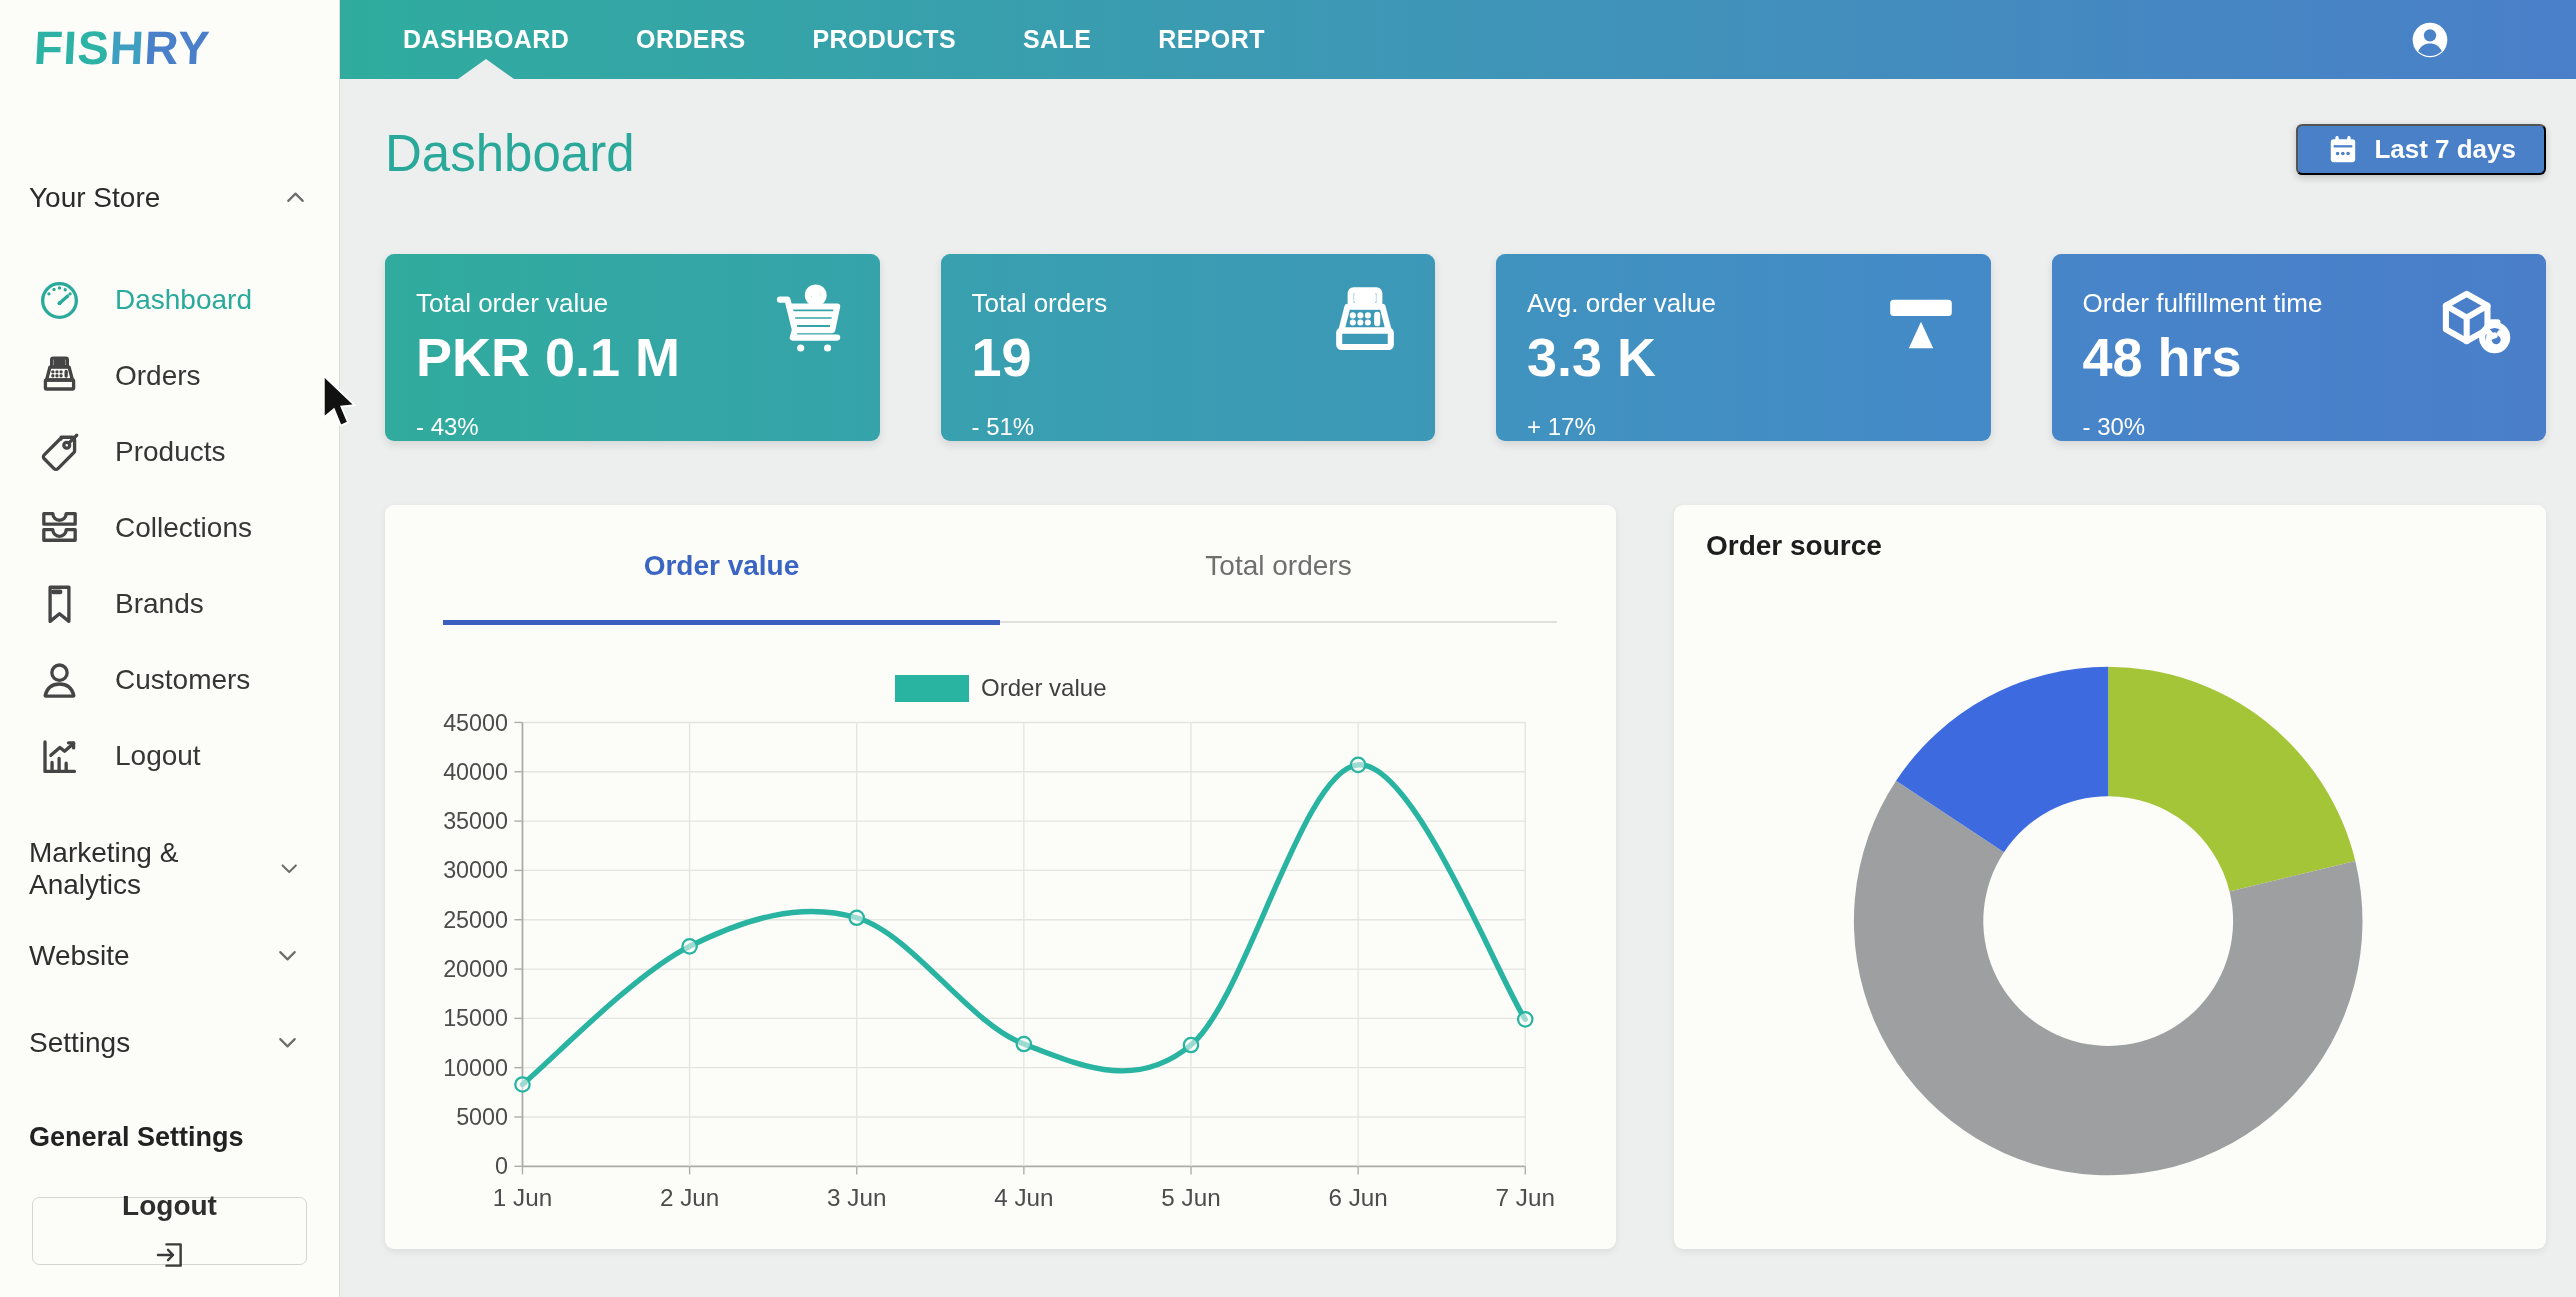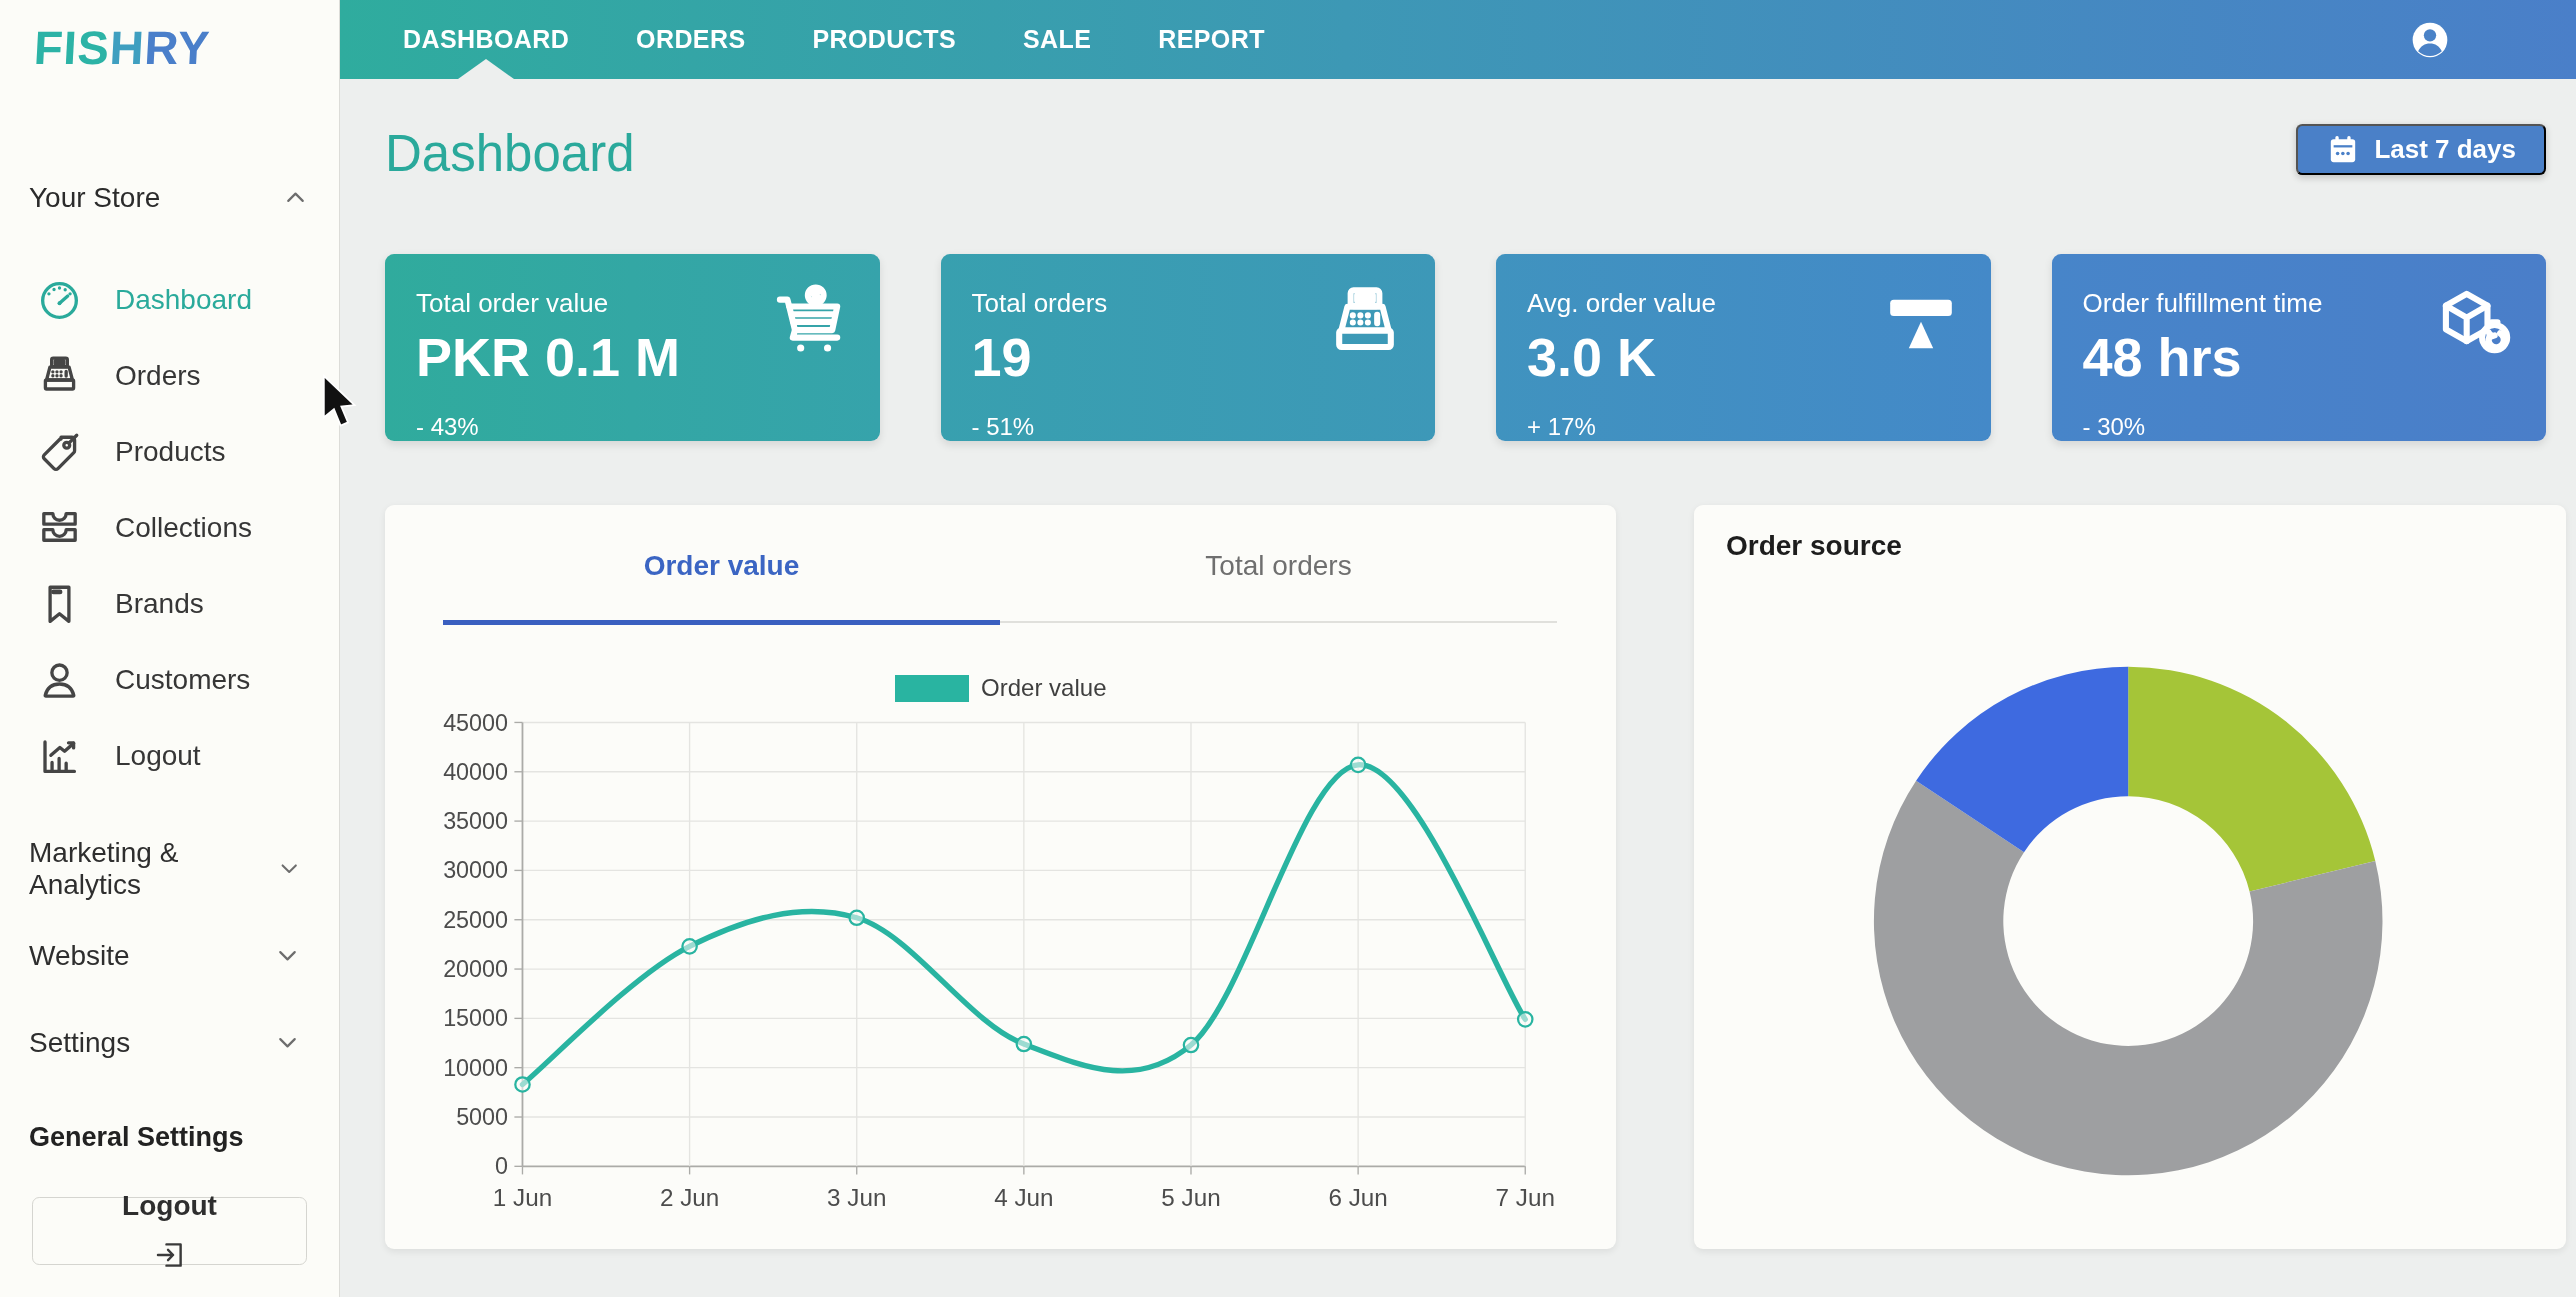--- a/index.html
+++ b/index.html
@@ -70,21 +70,21 @@
   .stat-label { font-size:26px; }
   .stat-value { font-size:54px; font-weight:700; margin-top:7.2px; }
   .stat-delta { font-size:24px; margin-top:25px; }
   .stat-icon { position:absolute; top:27px; right:27px; width:86px; height:86px; color:#fff; }
 
   
   .charts-row { position:absolute; left:385px; top:505px; width:1815px; height:744px; }
   .chart-card { position:absolute; left:0; top:0; width:1231px; height:744px;
                 background:#fcfcf9; border-radius:9px; box-shadow:0 2.7px 7.2px rgba(0,0,0,.07); }
   .donut-card { position:absolute; left:1289px; top:0; width:872px; height:744px;
-                background:#fcfcf9; border-radius:9px; box-shadow:0 2.7px 7.2px rgba(0,0,0,.07);margin-left:20px; }
+                background:#fcfcf9; border-radius:9px; box-shadow:0 2.7px 7.2px rgba(0,0,0,.07); }
   .chart-tabs { position:absolute; left:58px; right:59px; top:0; height:120px; display:flex; }
   .chart-tab { position:relative; flex:1; text-align:center; padding-top:45px;
                font-size:28px; font-weight:700; cursor:pointer; }
   .chart-tab.active { color:#3b65c3; }
   .chart-tab.inactive { color:#6f6f6f; font-weight:400; }
   .chart-tab.active::after { content:""; position:absolute; left:0; right:0; bottom:0;
                height:5.4px; background:#3a5fc0; }
   .chart-tab.inactive::after { content:""; position:absolute; left:0; right:0; bottom:1.8px;
                height:1.8px; background:#e0e0dc; }
   .chart-legend { position:absolute; left:0; top:169px; width:100%; display:flex;
@@ -317,21 +317,21 @@
           <rect x="9.8" y="3.9" width="4.4" height="1.7"></rect>
           <path d="M7.1 7.2h9.8l1.7 6.6H5.4z"></path>
           <rect x="4.8" y="13.8" width="14.4" height="4.6" rx=".6"></rect>
           <path d="M8.6 9.6h.01M10.7 9.6h.01M12.8 9.6h.01M8.6 11.6h.01M10.7 11.6h.01M12.8 11.6h.01M15.4 9.4v2.4"></path>
         </svg>
       </span>
   </div>
 
   <div class="stat-card" style="background: linear-gradient(90deg, rgb(64, 147, 191), rgb(68, 137, 200));">
     <div class="stat-label">Avg. order value</div>
-    <div class="stat-value">3.0 K</div>
+    <div class="stat-value">3.3 K</div>
     <div class="stat-delta">+ 17%</div>
     <span class="stat-icon">
         <svg class="icon" viewBox="0 0 24 24">
           <rect x="3.4" y="5.2" width="17.2" height="4.6" rx="1" fill="#fff"></rect>
           <path d="M12 11.4l3.4 7.4H8.6z" fill="#fff"></path>
         </svg>
       </span>
   </div>
 
   <div class="stat-card" style="background: linear-gradient(90deg, rgb(71, 133, 201), rgb(74, 126, 201));">

